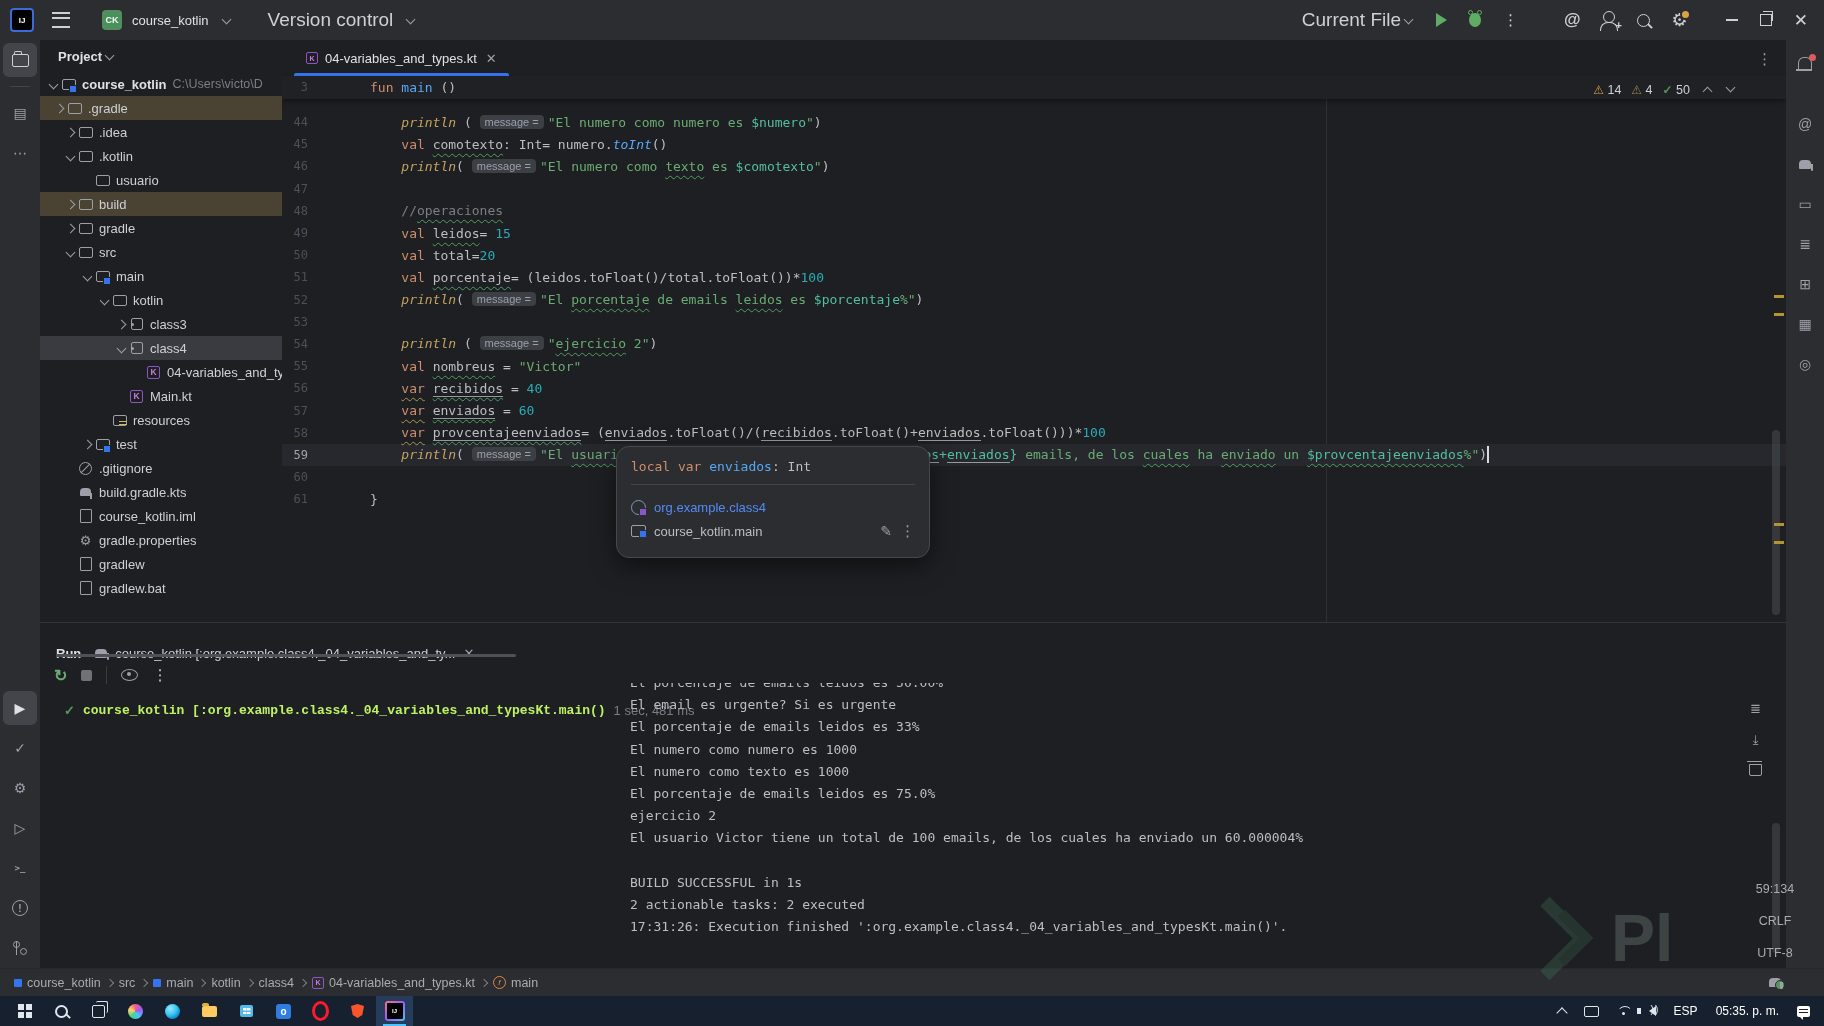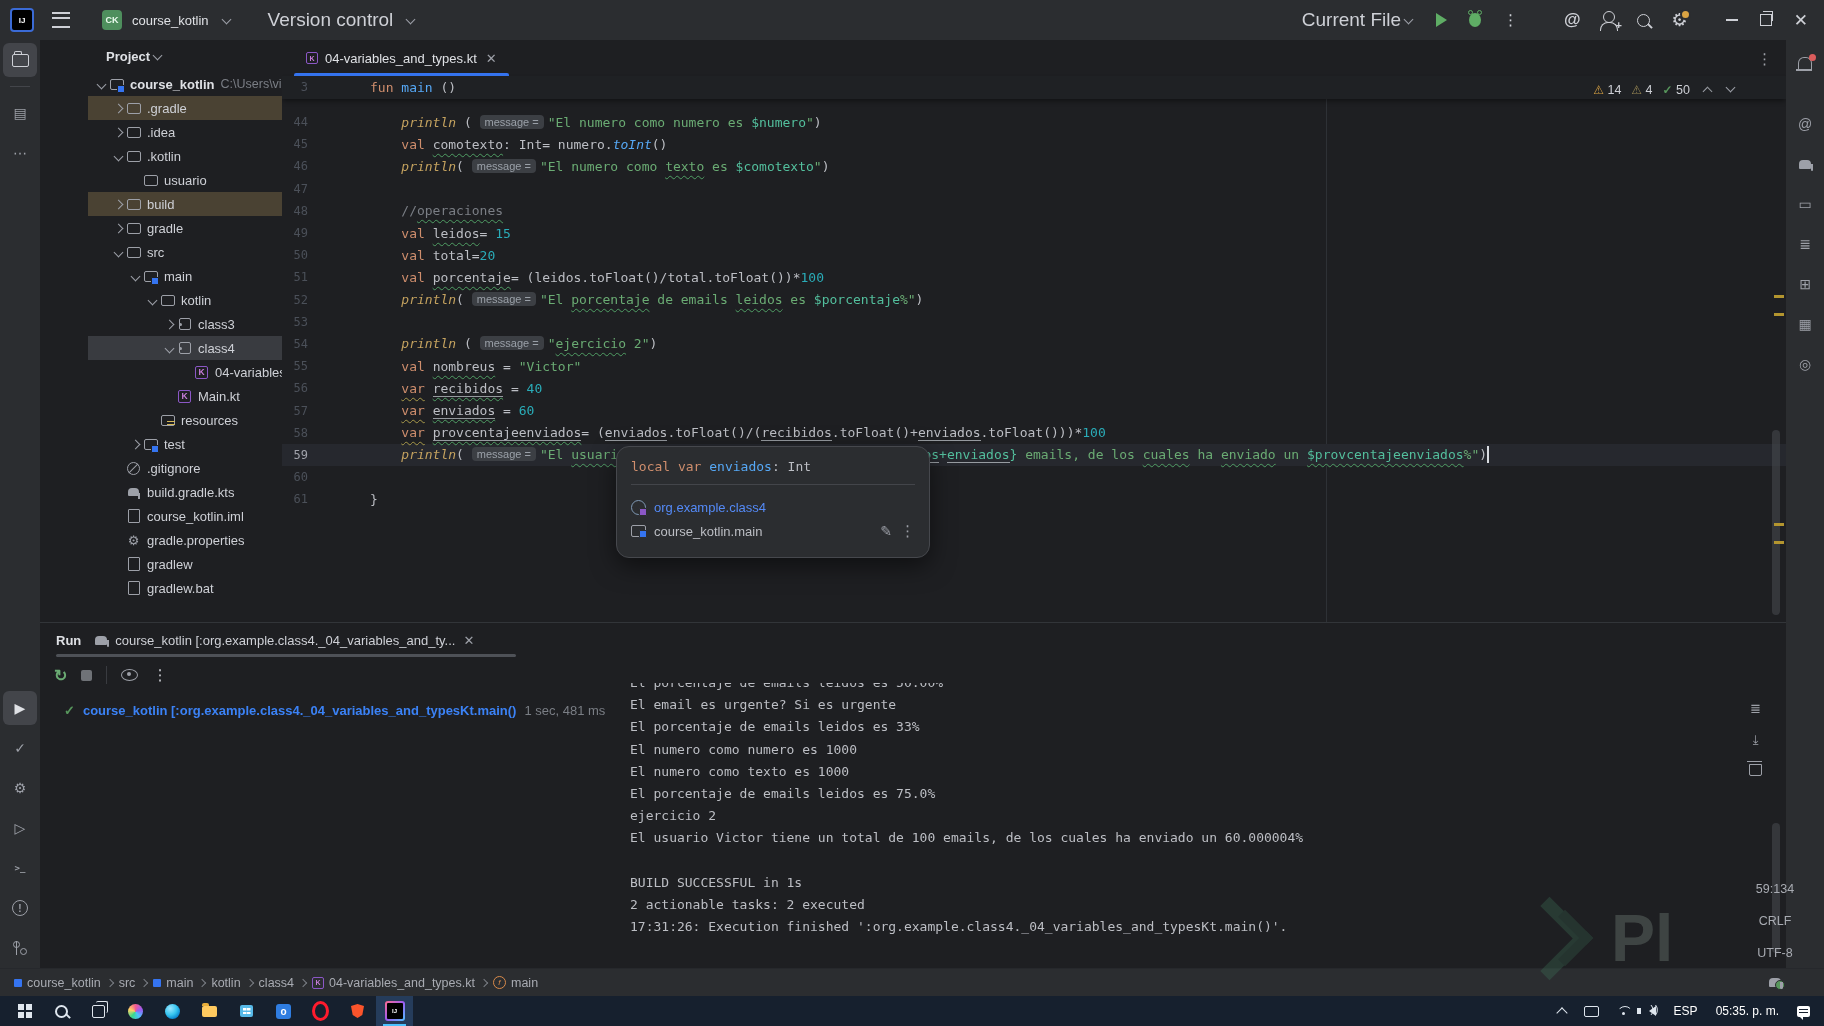--- a/index.html
+++ b/index.html
@@ -53,21 +53,21 @@
   .g-branch::before{content:"";position:absolute;left:-4px;top:0;width:5px;height:5px;border:1.6px solid #9da0a8;border-radius:50%;}
   .g-branch::after{content:"";position:absolute;left:3px;top:7px;width:5px;height:5px;border:1.6px solid #9da0a8;border-radius:50%;}
   .g-term{font-family:"DejaVu Sans Mono",monospace;font-size:9px;font-weight:bold;}
   .g-circ{width:14px;height:14px;border:1.5px solid #9da0a8;border-radius:50%;display:flex;align-items:center;justify-content:center;font-size:10px;font-weight:bold;}
   .bell{width:12px;height:11px;border:1.6px solid #9da0a8;border-bottom:none;border-radius:6px 6px 0 0;position:relative;}
   .bell::before{content:"";position:absolute;left:-3px;bottom:-2px;width:16px;height:2px;background:#9da0a8;}
   .bell::after{content:"";position:absolute;right:-5px;top:-4px;width:7px;height:7px;border-radius:50%;background:#db5c5c;}
   .eleph{width:12px;height:9px;background:#9da0a8;border-radius:4px 4px 1px 1px;position:relative;}
   .eleph::after{content:"";position:absolute;right:-2px;top:4px;width:2.5px;height:7px;background:#9da0a8;border-radius:0 0 2px 2px;}
   
-  #project{left:40px;top:40px;width:242px;height:582px;background:#1e1f22;border-right:5px solid #d946ef;overflow:hidden;margin-left:48px;}
+  #project{left:40px;top:40px;width:242px;height:582px;background:#1e1f22;border-right:5px solid #d946ef;overflow:hidden;}
   #project-header{height:32px;display:flex;align-items:center;padding-left:18px;color:#dfe1e5;font-size:13px;font-weight:bold;}
   .trow{height:24px;display:flex;align-items:center;font-size:13px;color:#ced0d6;white-space:nowrap;}
   .trow.selected{background:#393b40;}
   .trow.excluded{background:#4a4233;}
   .tchev{width:14px;flex:none;display:inline-flex;justify-content:center;}
   .tchev .chv{border-color:#9da0a8;margin:0;}
   .tlabel.b{font-weight:bold;color:#dfe1e5;}
   .tsuffix{color:#7a7e85;margin-left:6px;font-size:12.5px;}
   .ticon{width:17px;height:17px;flex:none;margin-right:5px;position:relative;display:flex;align-items:center;justify-content:center;}
   .ticon.folder::before,.ticon.project-folder::before,.ticon.module-folder::before,.ticon.resources-folder::before{
@@ -133,34 +133,34 @@
   #popup .pdiv{height:1px;background:#43454a;margin:10px 0;}
   .prow{display:flex;align-items:center;gap:8px;height:24px;font-size:13px;}
   .plink{color:#548af7;}
   .pp-class{width:13px;height:13px;border:1.5px solid #7f99b5;border-radius:50%;position:relative;flex:none;}
   .pp-class::after{content:"";position:absolute;right:-2px;bottom:-2px;width:6px;height:6px;background:#8b57c6;border:1px solid #2b2d30;border-radius:1px;}
   .pp-module{width:13px;height:10px;border:1.4px solid #9da0a8;border-radius:2px;position:relative;flex:none;}
   .pp-module::after{content:"";position:absolute;right:-2px;bottom:-2px;width:6px;height:6px;background:#3574f0;border:1px solid #2b2d30;border-radius:1px;}
   .pencil{color:#9da0a8;font-size:14px;margin-left:auto;}
   
   #runpanel{left:40px;top:622px;width:1746px;height:346px;background:#1e1f22;border-top:1px solid #323539;}
-  #run-header{position:absolute;left:0;top:0;right:0;height:34px;display:flex;align-items:center;gap:14px;padding-left:16px;}
+  #run-header{position:absolute;left:0;top:13px;right:0;height:34px;display:flex;align-items:center;gap:14px;padding-left:16px;}
   #run-label{color:#dfe1e5;font-size:13px;font-weight:bold;}
   .run-tab{display:flex;align-items:center;gap:8px;color:#ced0d6;font-size:13px;}
   .run-tab .close{color:#9da0a8;}
   #run-tabline{position:absolute;left:16px;top:31px;width:460px;height:3px;background:#4e5157;border-radius:2px;}
   #run-toolbar{position:absolute;left:0;top:34px;height:36px;display:flex;align-items:center;gap:14px;padding-left:14px;}
   .rerun{color:#6aab73;font-size:16px;font-weight:bold;}
   .stop{width:11px;height:11px;background:#6f7277;border-radius:2px;}
   .tsep{width:1px;height:18px;background:#393b40;}
   .eye{width:15px;height:10px;border:1.5px solid #9da0a8;border-radius:50%;position:relative;}
   .eye::after{content:"";position:absolute;left:4.5px;top:2px;width:4px;height:4px;background:#9da0a8;border-radius:50%;}
   #run-tree{position:absolute;left:24px;top:80px;display:flex;align-items:center;gap:8px;font-size:13px;}
   .okcheck{color:#57965c;font-weight:bold;}
-  #run-tree .tline{color:#3b82f6;font-weight:bold;}
+  #run-tree .tline{color:#bef264;font-weight:bold;font-family:Liberation Mono, monospace;}
   #run-tree .tdur{color:#7a7e85;}
   #console{position:absolute;left:590px;top:60px;right:80px;bottom:0;overflow:hidden;
      font-family:"DejaVu Sans Mono",monospace;font-size:13px;color:#bcbec4;}
   .console-line{height:22.2px;line-height:22.2px;white-space:pre;}
   .console-line.clip{margin-top:-11px;}
   #console-tools{position:absolute;right:24px;top:78px;display:flex;flex-direction:column;gap:16px;align-items:center;color:#9da0a8;}
   .ct-icon{font-size:13px;}
   .trash{width:11px;height:10px;border:1.4px solid #9da0a8;border-radius:0 0 2px 2px;position:relative;}
   .trash::before{content:"";position:absolute;left:-3px;top:-4px;width:15px;height:1.4px;background:#9da0a8;}
   #console-scroll{position:absolute;right:6px;top:200px;width:8px;height:130px;background:#45484d;border-radius:4px;opacity:.6;}
@@ -308,21 +308,21 @@
     </div>
     <div>
         <div class="trow" style="padding-left: 6px;">
           <span class="tchev">
             <span class="chv"></span>
           </span>
           <span class="ticon project-folder"></span>
           <span class="tlabel b">course_kotlin</span>
           <span class="tsuffix">C:\Users\victo\D</span>
         </div>
-        <div class="trow excluded" style="padding-left: 23px;">
+        <div class="trow excluded" style="padding-left: 12px;">
           <span class="tchev">
             <span class="chv r"></span>
           </span>
           <span class="ticon folder"></span>
           <span class="tlabel">.gradle</span>
         </div>
         <div class="trow" style="padding-left: 23px;">
           <span class="tchev">
             <span class="chv r"></span>
           </span>

